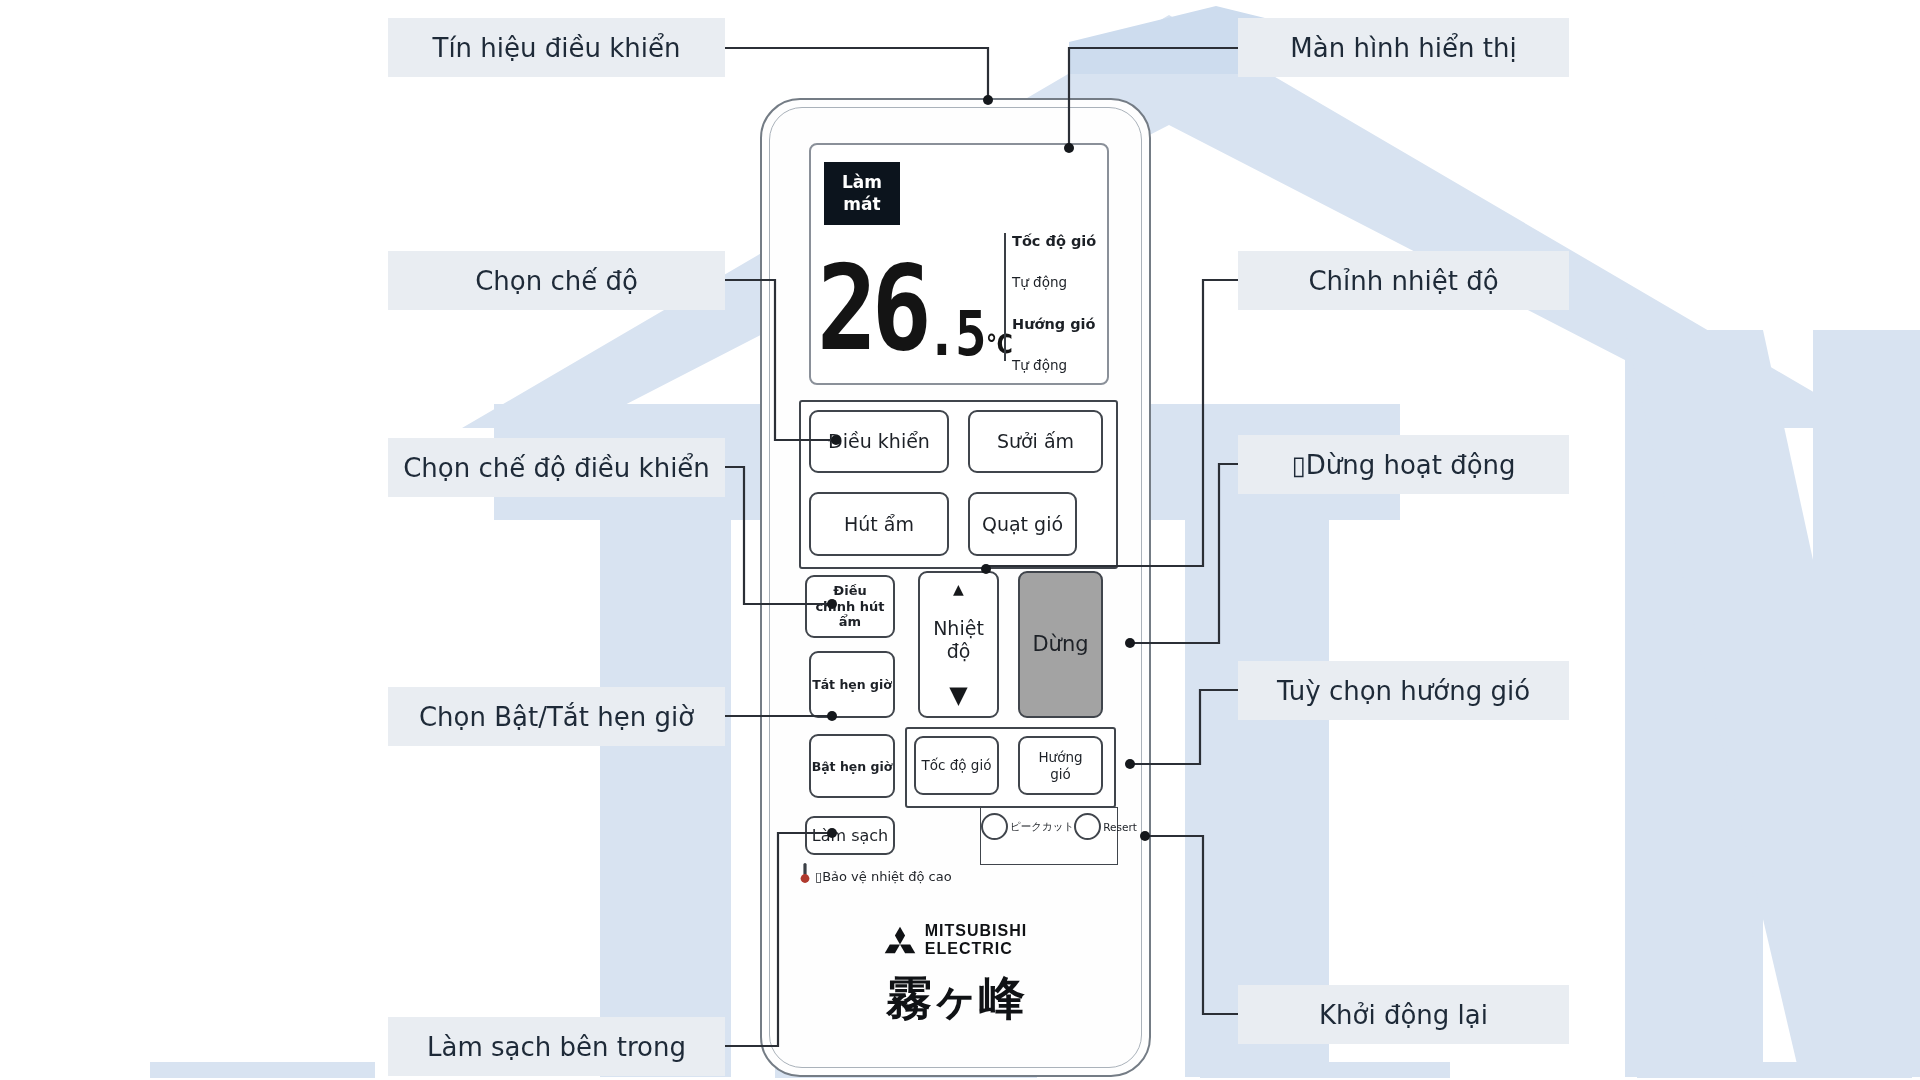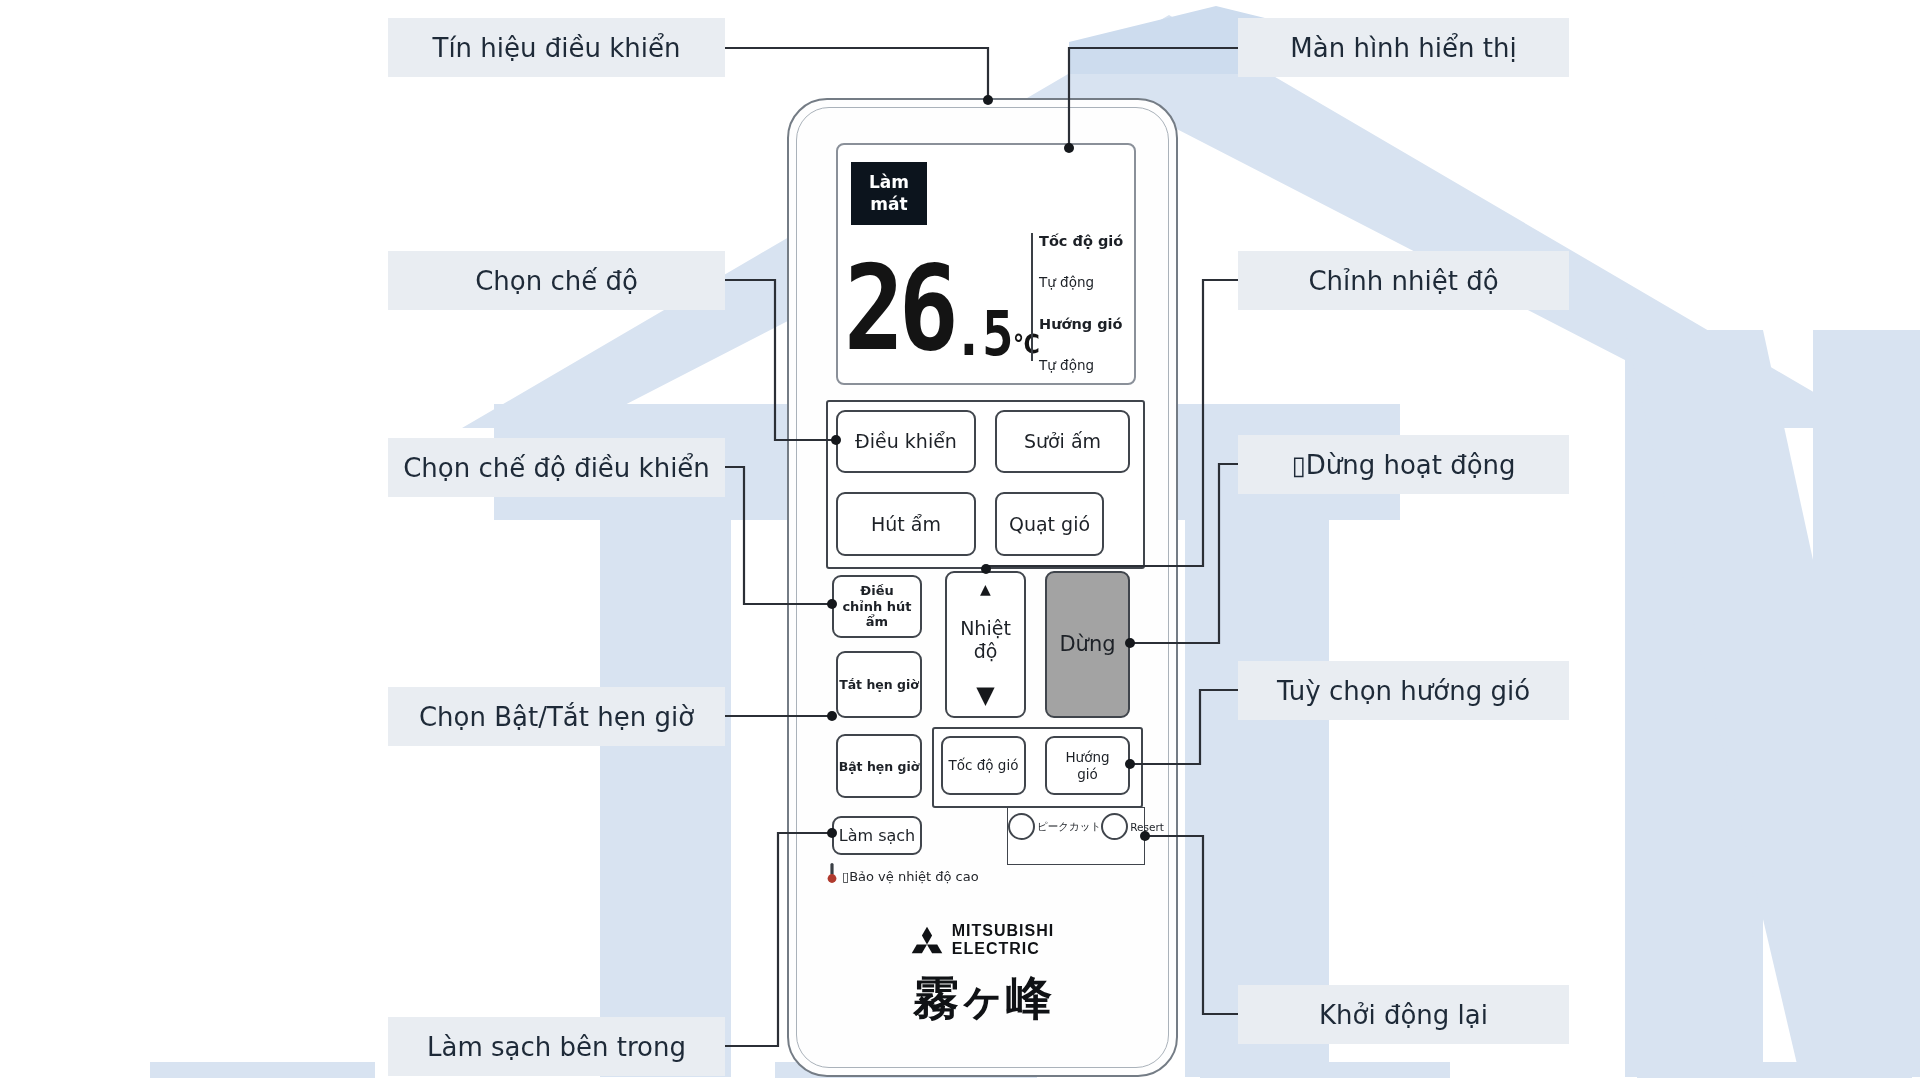--- a/index.html
+++ b/index.html
@@ -12,21 +12,21 @@
   
   .callout{position:absolute;background:#e9edf2;color:#1e2a38;display:flex;align-items:center;
            justify-content:center;font-size:26px;font-weight:500;z-index:40;text-align:center;}
 
   
   .lines{position:absolute;left:0;top:0;z-index:30;pointer-events:none;}
   .lines polyline{fill:none;stroke:#2b2f36;stroke-width:2.2;}
   .lines circle{fill:#15181c;}
 
   
-  .remote{position:absolute;left:787px;top:98px;width:387px;height:975px;background:#fefefe;
+  .remote{position:absolute;left:760px;top:98px;width:387px;height:975px;background:#fefefe;
           border:2.5px solid #747c85;border-radius:40px;z-index:10;}
   .remote-inner{position:absolute;inset:7px;border:1.5px solid #aab2ba;border-radius:33px;}
 
   .display{position:absolute;left:47px;top:43px;width:296px;height:238px;background:#fff;
            border:2px solid #8a9099;border-radius:8px;}
   .mode-badge{position:absolute;left:13px;top:17px;width:76px;height:63px;background:#0c141d;color:#fff;
               font-size:17px;font-weight:bold;display:flex;align-items:center;justify-content:center;
               text-align:center;line-height:1.25;}
   .temp-row{position:absolute;left:6px;top:84px;height:132px;display:flex;align-items:flex-end;
             transform:scaleX(0.85);transform-origin:left bottom;color:#141414;

